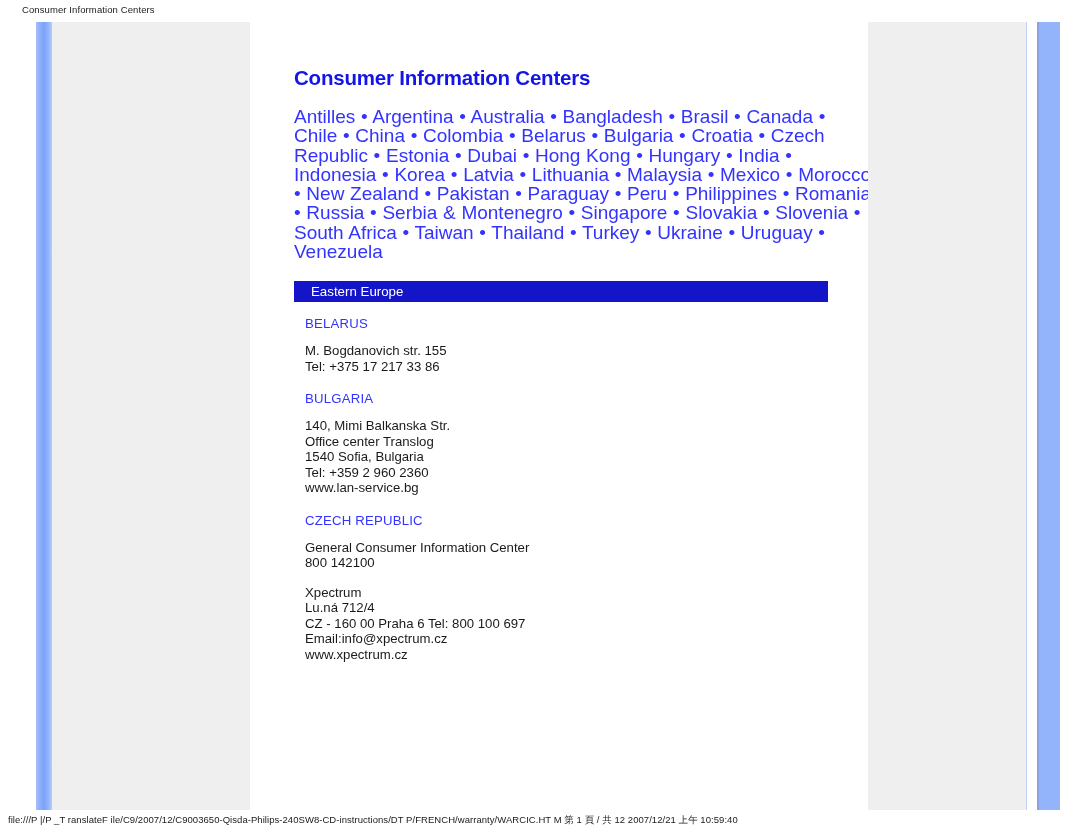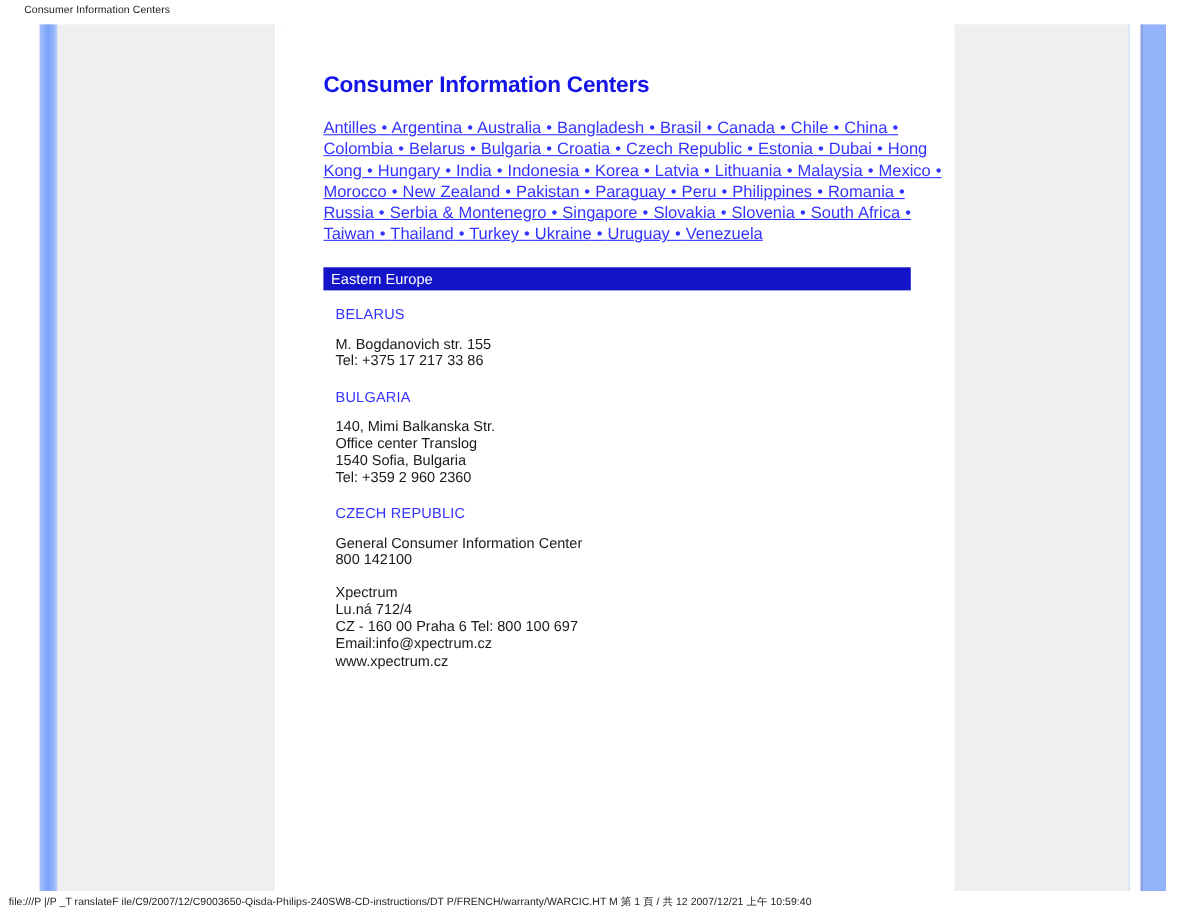--- a/index.html
+++ b/index.html
@@ -121,44 +121,43 @@
   h1.page-title {
     margin: 0;
     font-size: 20.5px;
     font-weight: bold;
     color: #1414e6;
     letter-spacing: -0.2px;
   }
 
   .country-list {
     margin: 17px 0 0 0;
-    font-size: 15px;
+    font-size: 19px;
     line-height: 19.3px;
     color: #3333ff;
     width: 578px;
     word-spacing: 0.4px;
-    text-decoration: underline;
   }
   .country-list .c-link {
     color: #3333ff;
     text-decoration: none;
   }
   .country-list .sep {
     color: #3333ff;
   }
 
   .section-bar {
     margin-top: 20px;
     width: 534px;
     height: 21px;
     background: #1414c8;
     color: #ffffff;
     font-size: 13.3px;
     line-height: 21px;
-    padding-left: 7px;
+    padding-left: 17px;
     box-sizing: border-box;
   }
 
   .country-block {
     margin-top: 12px;
   }
   .country-name {
     font-size: 13.2px;
     color: #3333ff;
     letter-spacing: 0.2px;
@@ -204,20 +203,21 @@
           </div>
       </div>
 
       <div class="country-block blk-bulgaria">
         <div class="country-name">BULGARIA</div>
         <div class="addr">
             <span class="line">140, Mimi Balkanska Str.</span>
             <span class="line">Office center Translog</span>
             <span class="line">1540 Sofia, Bulgaria</span>
             <span class="line">Tel: +359 2 960 2360</span>
+            <span class="line">www.lan-service.bg</span>
           </div>
       </div>
 
       <div class="country-block blk-czech">
         <div class="country-name">CZECH REPUBLIC</div>
         <div class="addr">
             <span class="line">General Consumer Information Center</span>
             <span class="line">800 142100</span>
             <span class="gap"></span>
             <span class="line">Xpectrum</span>

